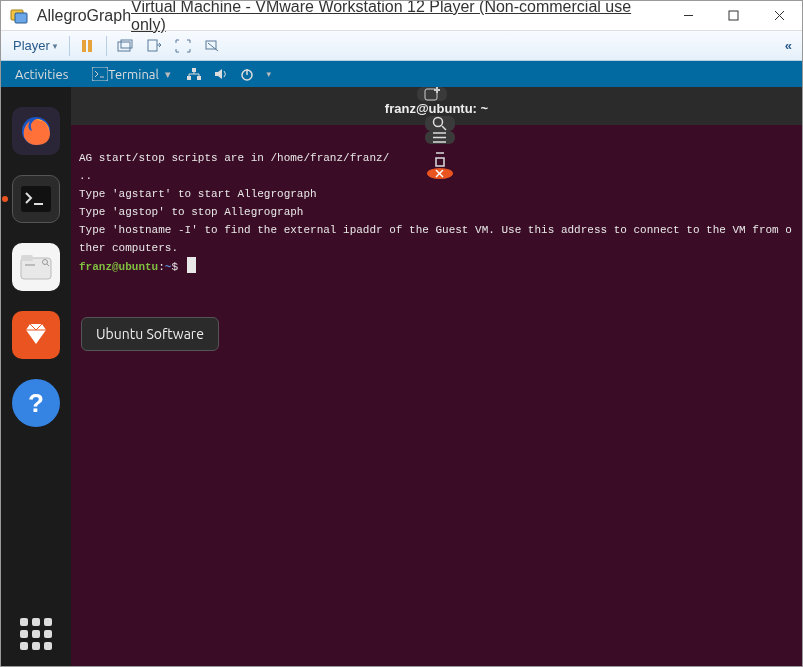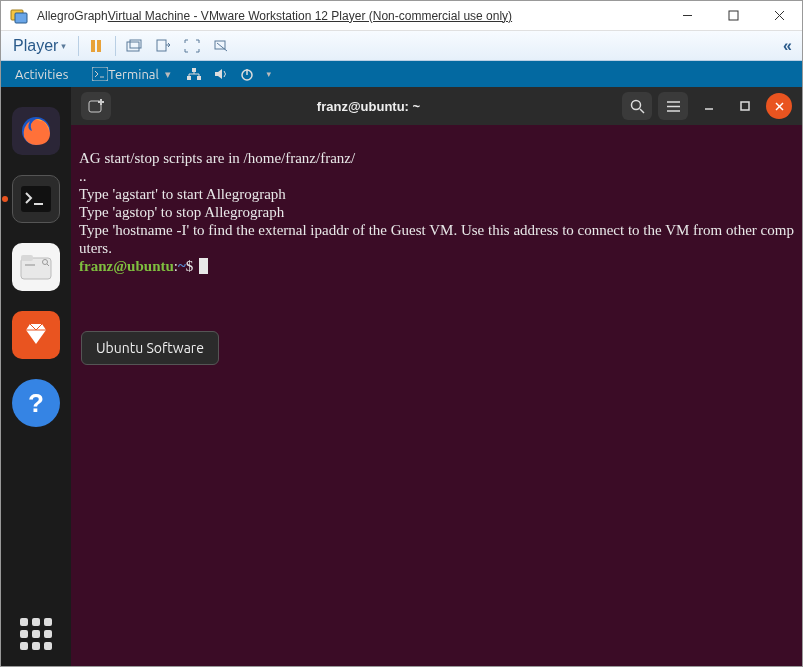--- a/index.html
+++ b/index.html
@@ -7,34 +7,34 @@
     width: 803px; height: 667px;
     font-family: "Segoe UI", Arial, sans-serif;
     background: #fff; overflow: hidden;
     border: 1px solid #999;
   }
   
   .win-title {
     height: 30px; background: #fff;
     display: flex; align-items: center;
     border-bottom: 1px solid #e0e0e0;
-    font-size: 12px; color: #333;
+    font-size: 16px; color: #333;
   }
   .win-title .vm-icon { width: 24px; height:24px; margin-left:6px; display:flex;align-items:center;justify-content:center;}
   .win-title .app-name { margin-left: 6px; }
   .win-title .app-sub { color: #333; text-decoration: underline; }
   .win-title .spacer { flex: 1; }
   .win-btn { width: 46px; height:30px; display:flex;align-items:center;justify-content:center;cursor:default;}
   .win-btn svg{stroke:#333;stroke-width:1;}
   
   .vmware-bar {
     height: 30px; background: linear-gradient(#f7fbff,#e6f0fa);
     border-bottom:1px solid #b9cfe4;
     display:flex;align-items:center;padding:0 6px;
-    font-size:16px;color:#2a5a8a;
+    font-size:13px;color:#2a5a8a;
   }
   .vm-btn{height:24px;display:flex;align-items:center;padding:0 6px;margin-right:2px;cursor:default;}
   .vm-btn svg{display:block;}
   .vm-dropdown::after{content:"▾";font-size:9px;margin-left:3px;color:#5a7a9a;}
   .vm-sep{width:1px;height:20px;background:#b9cfe4;margin:0 4px;}
   .vm-spacer{flex:1;}
   .vm-chevrons{color:#2a5a8a;font-weight:bold;padding-right:4px;}
   
   .ubuntu-top {
     height: 26px; background:#0369a1;color:#ddd;
@@ -66,37 +66,38 @@
   .dock-item.software{background:#e95420;}
   .dock-item.help{background:#3584e4;border-radius:50%;}
   .dock-apps{position:absolute;bottom:18px;width:32px;height:32px;display:grid;grid-template-columns:repeat(3,1fr);grid-template-rows:repeat(3,1fr);gap:4px;}
   .dock-apps div{background:#ddd;border-radius:2px;}
   
   .term-area{flex:1;position:relative;background:#3b0c26;}
   .term-header{
     height:38px;background:#2b2b2b;color:#eee;
     display:flex;align-items:center;padding:0 10px;
     font-size:13px;
+    flex-direction:column;
   }
   .term-header .tab-btn{width:30px;height:28px;background:#3a3a3a;border-radius:6px;display:flex;align-items:center;justify-content:center;margin-right:10px;}
   .term-header .title{flex:1;text-align:center;font-weight:bold;}
   .term-header .hb{width:30px;height:28px;background:#3a3a3a;border-radius:6px;display:flex;align-items:center;justify-content:center;margin-left:6px;}
   .term-header .hb.close{background:#e95420;border-radius:50%;width:26px;height:26px;}
   .terminal{
-    padding:6px 8px;font-family:Liberation Serif, serif;
-    font-size:15px;line-height:18px;color:#e8e8e8;
+    padding:6px 8px;font-family:Liberation Mono, monospace;
+    font-size:11px;line-height:18px;color:#e8e8e8;
     white-space:pre-wrap;word-break:break-all;
   }
   .terminal .user{color:#7fbf3f;font-weight:bold;}
   .terminal .colon{color:#e8e8e8;}
   .terminal .path{color:#5a8fd6;font-weight:bold;}
   .cursor{display:inline-block;width:9px;height:16px;background:#e8e8e8;vertical-align:text-bottom;margin-left:2px;}
   
   .tooltip{
-    position:absolute;top:244px;left:10px;
+    position:absolute;top:230px;left:10px;
     background:#2b2b2b;color:#eee;border:1px solid #555;border-radius:6px;
     padding:8px 14px;font-size:14px;font-family:"Ubuntu",Arial,sans-serif;
   }
 </style>
 </head>
 <body>
 
 <div class="win-title">
   <span class="vm-icon">
     <svg width="18" height="18" viewBox="0 0 18 18">

